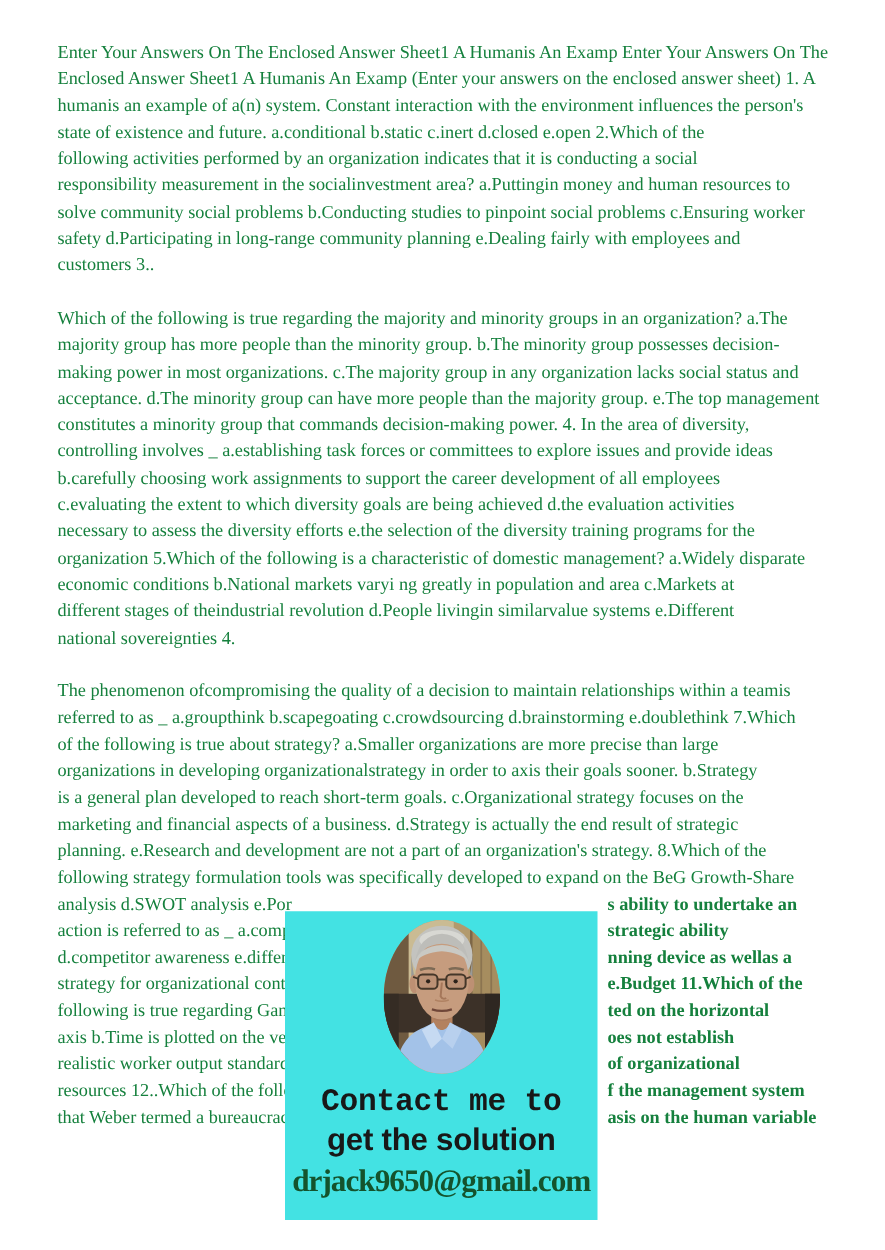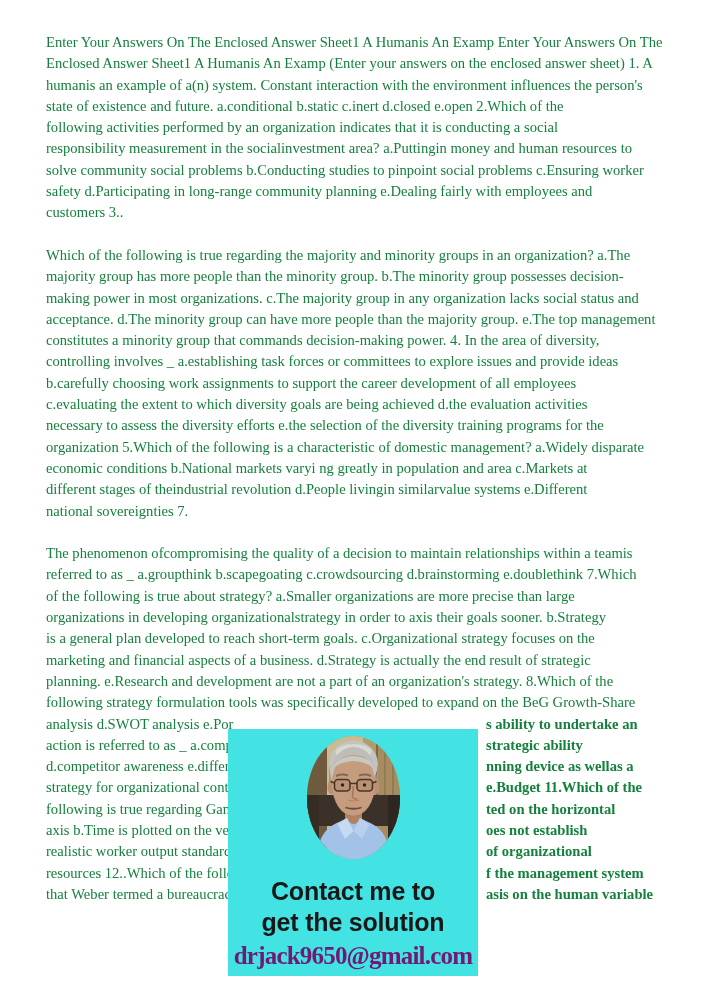--- a/index.html
+++ b/index.html
@@ -16,24 +16,24 @@
   .frag-right{position:absolute;left:440px;top:0;font-weight:bold;}
   .overlay{
     position:absolute;left:228px;top:729px;width:250px;height:247px;
     text-align:center;
   }
   .portrait{display:block;margin:7px auto 0 auto;}
   .contact-heading{
     font-family:"Liberation Sans",sans-serif;font-weight:700;
     font-size:25px;line-height:31px;letter-spacing:-0.2px;color:#181818;
   }
-  .contact-heading.first{margin-top:17px;}
+  .contact-heading.first{margin-top:7px;font-family:Liberation Mono, monospace;}
   .contact-email{
     font-family:"Liberation Serif",serif;font-weight:700;
-    font-size:25px;line-height:30px;letter-spacing:-0.8px;margin-top:3px;color:#701a75;
+    font-size:25px;line-height:30px;letter-spacing:-0.8px;margin-top:3px;color:#14532d;
   }
 </style>
 </head>
 <body style="background: rgb(255, 255, 255);">
 
 <div class="doc-text" style="color: #15803d;">
     <div class="para">
       <div class="line">Enter Your Answers On The Enclosed Answer Sheet1 A Humanis An Examp Enter Your Answers On The</div>
       <div class="line">Enclosed Answer Sheet1 A Humanis An Examp (Enter your answers on the enclosed answer sheet) 1. A</div>
       <div class="line">humanis an example of a(n) system. Constant interaction with the environment influences the person's</div>
@@ -50,21 +50,21 @@
       <div class="line">making power in most organizations. c.The majority group in any organization lacks social status and</div>
       <div class="line">acceptance. d.The minority group can have more people than the majority group. e.The top management</div>
       <div class="line">constitutes a minority group that commands decision-making power. 4. In the area of diversity,</div>
       <div class="line">controlling involves _ a.establishing task forces or committees to explore issues and provide ideas</div>
       <div class="line">b.carefully choosing work assignments to support the career development of all employees</div>
       <div class="line">c.evaluating the extent to which diversity goals are being achieved d.the evaluation activities</div>
       <div class="line">necessary to assess the diversity efforts e.the selection of the diversity training programs for the</div>
       <div class="line">organization 5.Which of the following is a characteristic of domestic management? a.Widely disparate</div>
       <div class="line">economic conditions b.National markets varyi ng greatly in population and area c.Markets at</div>
       <div class="line">different stages of theindustrial revolution d.People livingin similarvalue systems e.Different</div>
-      <div class="line">national sovereignties 7.</div>
+      <div class="line">national sovereignties 4.</div>
     </div>
     <div class="para">
       <div class="line">The phenomenon ofcompromising the quality of a decision to maintain relationships within a teamis</div>
       <div class="line">referred to as _ a.groupthink b.scapegoating c.crowdsourcing d.brainstorming e.doublethink 7.Which</div>
       <div class="line">of the following is true about strategy? a.Smaller organizations are more precise than large</div>
       <div class="line">organizations in developing organizationalstrategy in order to axis their goals sooner. b.Strategy</div>
       <div class="line">is a general plan developed to reach short-term goals. c.Organizational strategy focuses on the</div>
       <div class="line">marketing and financial aspects of a business. d.Strategy is actually the end result of strategic</div>
       <div class="line">planning. e.Research and development are not a part of an organization's strategy. 8.Which of the</div>
       <div class="line">following strategy formulation tools was specifically developed to expand on the BeG Growth-Share</div>

